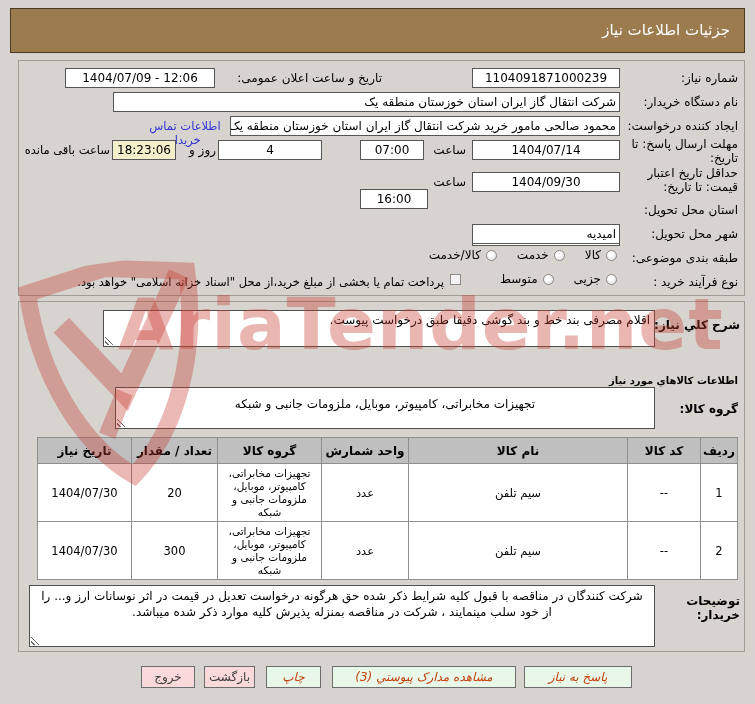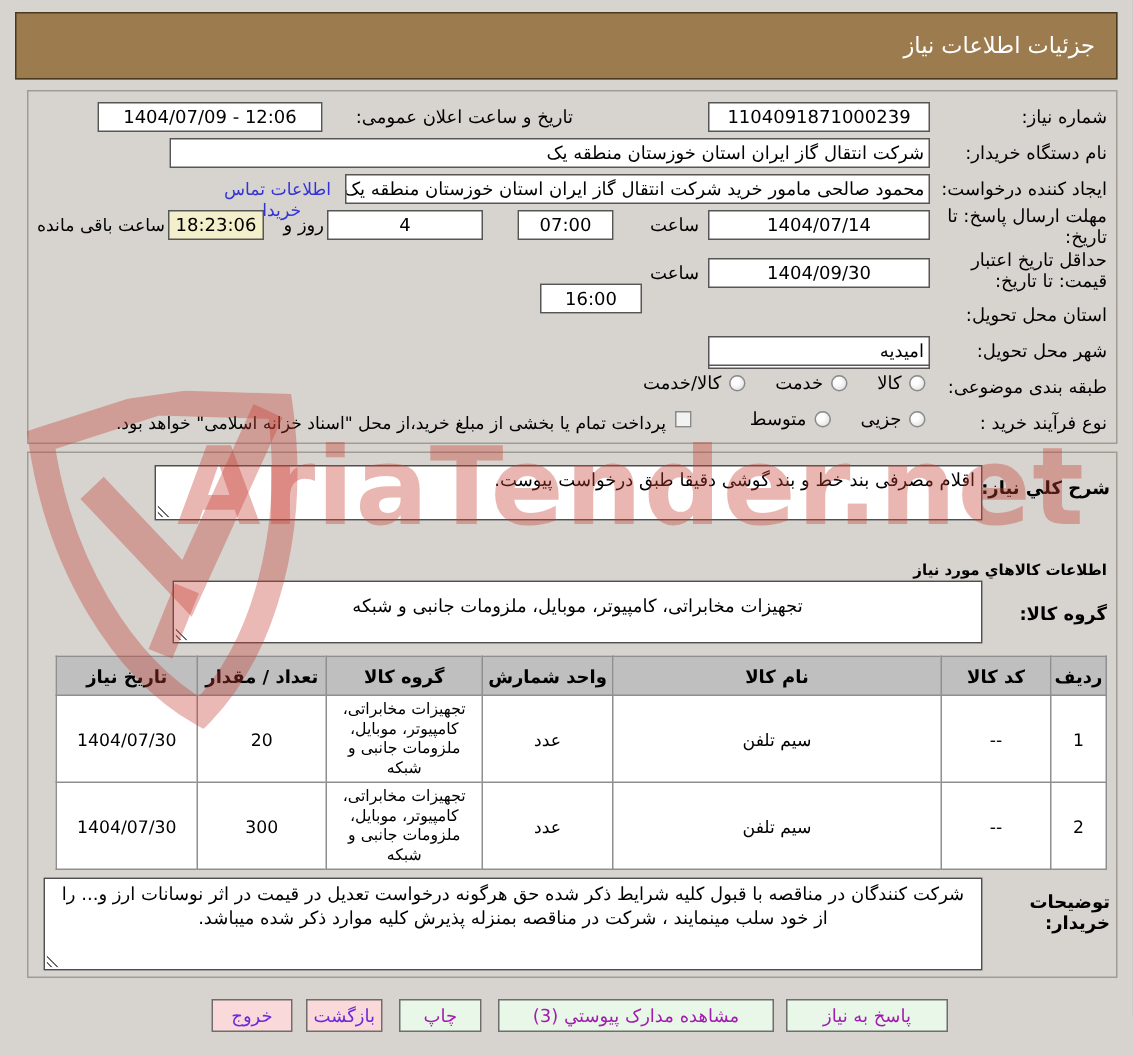--- a/index.html
+++ b/index.html
@@ -64,22 +64,22 @@
     height:58px; padding:1px 3px; vertical-align:middle;
   }
   table.items td.c4{ font-size:10.5px; line-height:13px; }
   col.c0{ width:37px; } col.c1{ width:73px; } col.c2{ width:219px; }
   col.c3{ width:87px; } col.c4{ width:104px; } col.c5{ width:86px; } col.c6{ width:94px; }
   .btn{
     position:absolute; top:666px; height:22px; border:1px solid #6d6d6d;
     font-size:12px; line-height:20px; text-align:center; cursor:pointer;
     font-family:"DejaVu Sans", sans-serif;
   }
-  .btn-green{ background:#e9f7e9; color:#a21caf; }
-  .btn-pink{ background:#f9d9d9; color:#6d28d9; }
+  .btn-green{ background:#e9f7e9; color:#c2410c;font-style:italic; }
+  .btn-pink{ background:#f9d9d9; color:#404040; }
   .watermark-text{
     left:0px; top:282px; width:755px; text-align:left; padding-left:118px;
     font-size:72px; font-weight:bold; letter-spacing:1px;
     color:rgba(196,62,50,0.38); white-space:nowrap;
     pointer-events:none; z-index:50; direction:ltr;
   }
   .watermark-shield{
     left:20px; top:262px; width:200px; height:225px;
     pointer-events:none; z-index:50; transform:rotate(-8deg);
   }
@@ -101,21 +101,21 @@
   <div class="abs lbl" style="left:618px;top:95px;width:120px;">نام دستگاه خریدار:</div>
   <div class="abs fld right" style="left:113px;top:92px;width:507px;">شرکت انتقال گاز ایران  استان خوزستان منطقه یک</div>
 
   <div class="abs lbl" style="left:616px;top:119px;width:122px;">ایجاد کننده درخواست:</div>
   <div class="abs fld right" style="left:230px;top:116px;width:390px;">محمود صالحی مامور خرید شرکت انتقال گاز ایران  استان خوزستان منطقه یک</div>
   <div class="abs link" style="left:141px;top:119px;width:88px;">اطلاعات تماس خریدار</div>
 
   <div class="abs lbl" style="left:630px;top:137px;width:108px;">مهلت ارسال پاسخ: تا تاریخ:</div>
   <div class="abs fld center ltr" style="left:472px;top:140px;width:148px;">1404/07/14</div>
   <div class="abs lbl" style="left:432px;top:143px;width:34px;">ساعت</div>
-  <div class="abs fld center ltr" style="left:345px;top:140px;width:64px;">07:00</div>
+  <div class="abs fld center ltr" style="left:360px;top:140px;width:64px;">07:00</div>
   <div class="abs fld center ltr" style="left:218px;top:140px;width:104px;">4</div>
   <div class="abs lbl" style="left:180px;top:143px;width:36px;">روز و</div>
   <div class="abs fld center ltr yellow" style="left:112px;top:140px;width:64px;">18:23:06</div>
   <div class="abs lbl" style="left:22px;top:143px;width:88px;font-size:11.5px;">ساعت باقی مانده</div>
 
   <div class="abs lbl" style="left:630px;top:166px;width:108px;">حداقل تاریخ اعتبار قیمت: تا تاریخ:</div>
   <div class="abs fld center ltr" style="left:472px;top:172px;width:148px;">1404/09/30</div>
   <div class="abs lbl" style="left:432px;top:175px;width:34px;">ساعت</div>
   <div class="abs fld center ltr" style="left:360px;top:189px;width:68px;text-align:center;">16:00</div>
 

